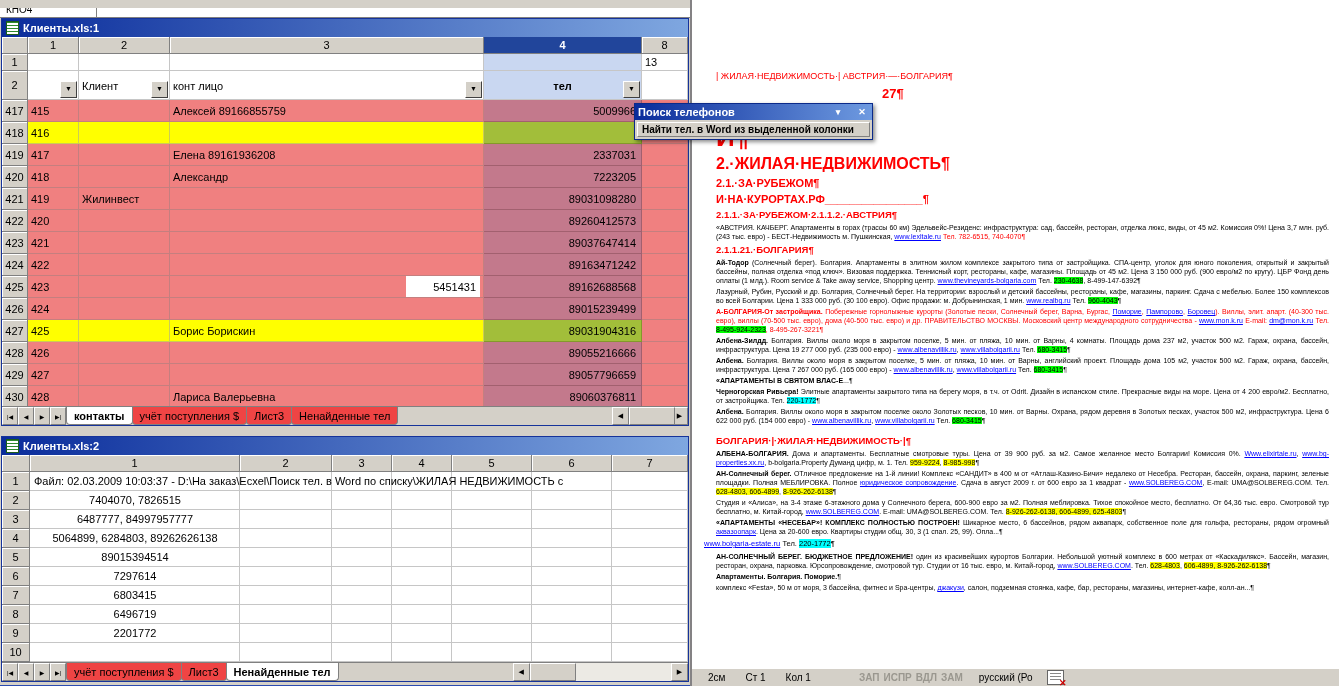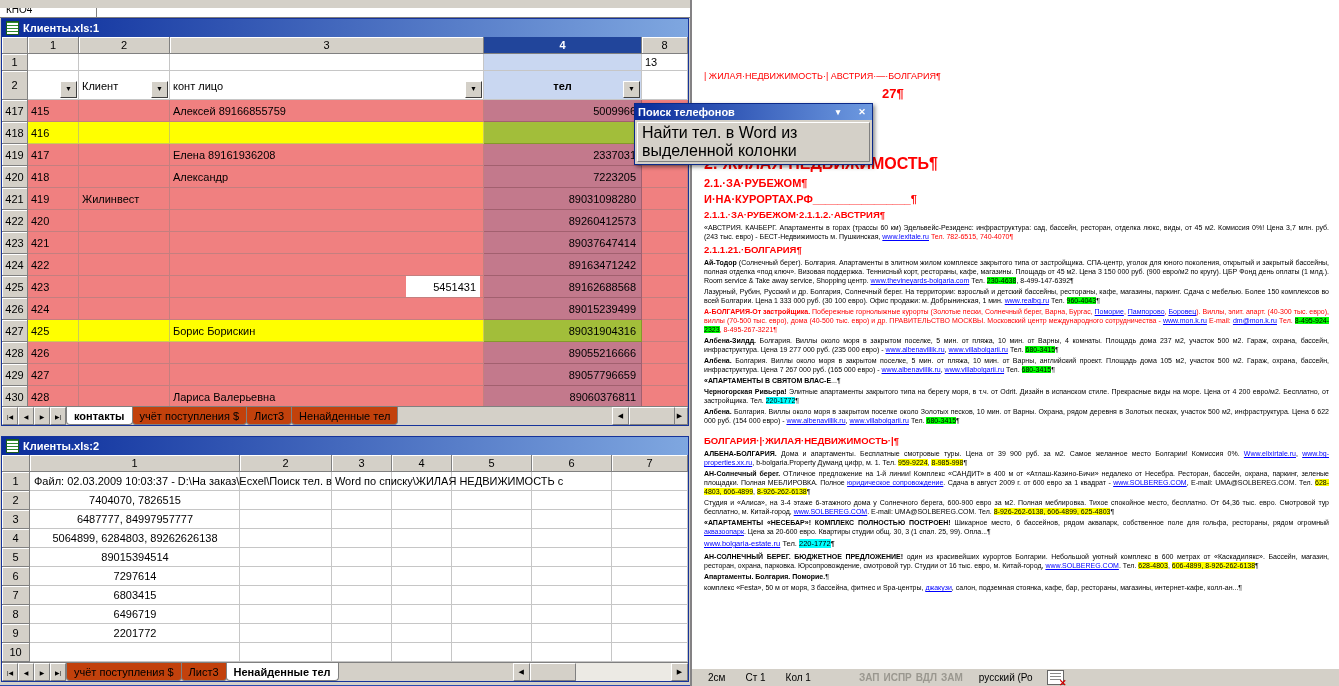--- a/index.html
+++ b/index.html
@@ -40,21 +40,21 @@
   .filter{position:relative;}
   .filter>span{margin-top:2px;}
   .telhead>span{margin:2px auto 0;font-weight:bold;}
   .dd{position:absolute;right:1px;bottom:1px;width:15px;height:15px;background:#D4D0C8;
         border:1px solid;border-color:#fff #404040 #404040 #fff;font-size:7px;line-height:13px;text-align:center;}
   .numbox{margin-left:auto;align-self:stretch;display:flex;align-items:center;justify-content:flex-end;
         background:#fff;padding:0 4px;min-width:66px;}
   .tabbar{height:18px;flex:none;background:#D4D0C8;display:flex;align-items:stretch;border-top:1px solid #808080;font-size:11px;}
   .navbtn{width:14px;flex:none;display:flex;align-items:center;justify-content:center;font-size:6px;
         background:#D4D0C8;border:1px solid;border-color:#fff #808080 #808080 #fff;}
-  .tab{padding:0 7px;flex:none;display:flex;align-items:center;background:#c2410c;border:1px solid #808080;border-top:none;
+  .tab{padding:0 7px;flex:none;display:flex;align-items:center;background:#ef4444;border:1px solid #808080;border-top:none;
         border-radius:0 0 4px 4px;margin-right:-1px;}
   .tab.active{background:#fff;font-weight:bold;z-index:2;}
   .tabspacer{flex:1;}
   .hscroll{display:flex;align-items:stretch;flex:none;}
   .hscroll2{flex:1;}
   .sbtn{width:15px;flex:none;background:#D4D0C8;border:1px solid;border-color:#fff #808080 #808080 #fff;
         font-size:7px;display:flex;align-items:center;justify-content:center;}
   .strack{background:#ECEAE4;position:relative;flex:1;}
   .sthumb{position:absolute;left:0;top:0;bottom:0;width:44px;background:#D4D0C8;
         border:1px solid;border-color:#fff #808080 #808080 #fff;}
@@ -64,27 +64,27 @@
   #bottom-strip{position:absolute;left:0;top:677px;width:690px;height:9px;background:#2B4BB0;}
   
   #dialog{position:absolute;left:634px;top:95px;width:237px;z-index:60;border:1px solid #0B2A8A;
         background:#D4D0C8;box-shadow:2px 2px 4px rgba(0,0,0,.45);}
   .dlg-title{height:16px;background:linear-gradient(90deg,#0A2C9B,#6E9AE0);display:flex;align-items:center;
         color:#fff;font-size:11px;font-weight:bold;padding:0 3px;gap:10px;}
   .dlg-title .ttl{flex:1;}
   .dlg-btn{width:14px;height:13px;display:flex;align-items:center;justify-content:center;font-size:9px;color:#fff;}
   .dlg-body{padding:2px;}
   .dlg-action{display:block;width:100%;text-align:left;background:#D4D0C8;border:1px solid;
-        border-color:#fff #808080 #808080 #fff;font-size:16px;padding:1px 4px;font-family:inherit;color:#000;}
+        border-color:#fff #808080 #808080 #fff;font-size:10px;padding:1px 4px;font-family:inherit;color:#000;font-weight:bold;}
   
   #word-pane{position:absolute;left:690px;top:0;width:649px;height:686px;background:#fff;
         border-left:2px solid #848284;box-sizing:border-box;z-index:1;}
   #word-doc{position:absolute;left:0;right:0;top:0;bottom:18px;overflow:hidden;
         padding:70px 10px 0 12px;box-sizing:border-box;}
-  .wp{font-size:7px;line-height:9px;text-align:justify;margin:0 0 2px 0;}
+  .wp{font-size:7px;line-height:9px;text-align:justify;margin:0 0 2px 12px;}
   .w-hdr{color:var(--word-red,#f00);font-size:9px;line-height:12px;text-align:left;margin-bottom:4px;}
   .w-pg{color:var(--word-red,#f00);font-size:13px;font-weight:bold;line-height:16px;margin-left:178px;text-align:left;}
   .w-bigi{color:var(--word-red,#f00);font-size:26px;font-weight:bold;line-height:30px;margin-top:20px;text-align:left;}
   .w-h1{color:var(--word-red,#f00);font-size:16px;font-weight:bold;line-height:20px;text-align:left;margin-top:2px;}
   .w-h2{color:var(--word-red,#f00);font-size:11px;font-weight:bold;line-height:14px;text-align:left;}
   .w-h3{color:var(--word-red,#f00);font-size:9.5px;font-weight:bold;line-height:13px;text-align:left;margin-top:2px;}
   .w-link{font-size:7.5px;line-height:10px;text-align:left;margin:3px 0;}
   .w-gap{margin-top:9px;}
   .w-red span{color:var(--word-red,#f00);}
   .w-red .sg-lnk{color:var(--link-blue,#00f);}

